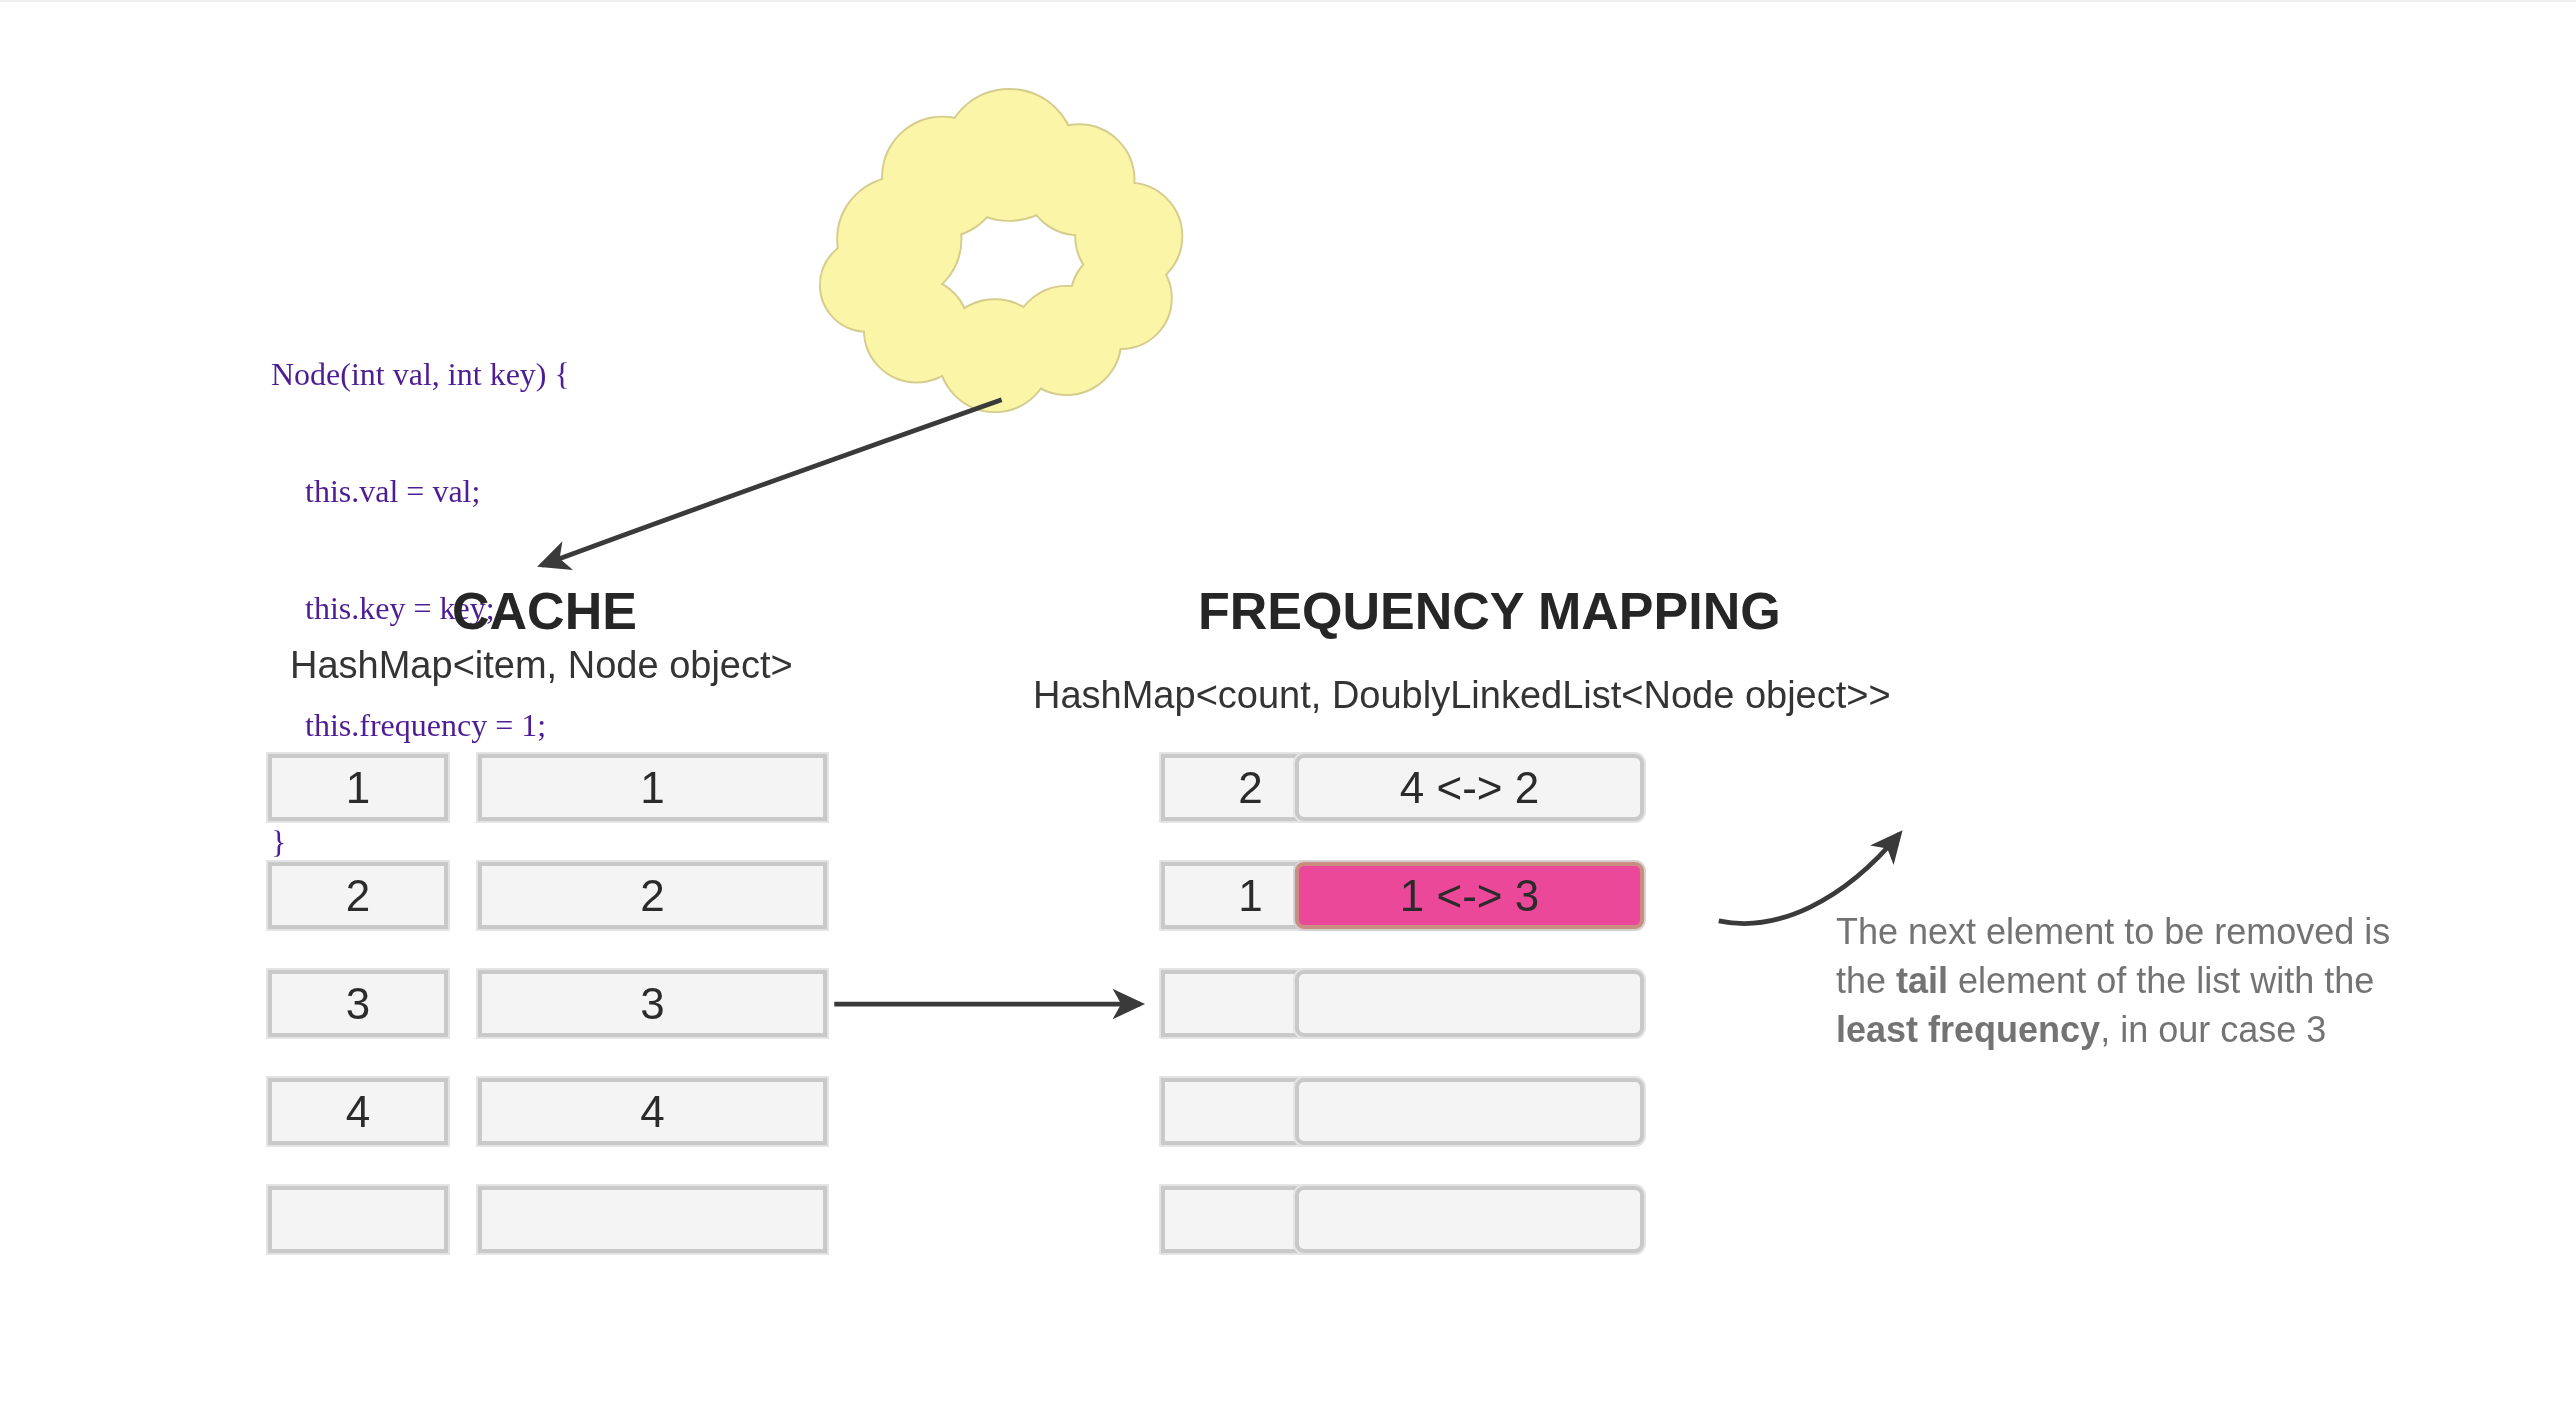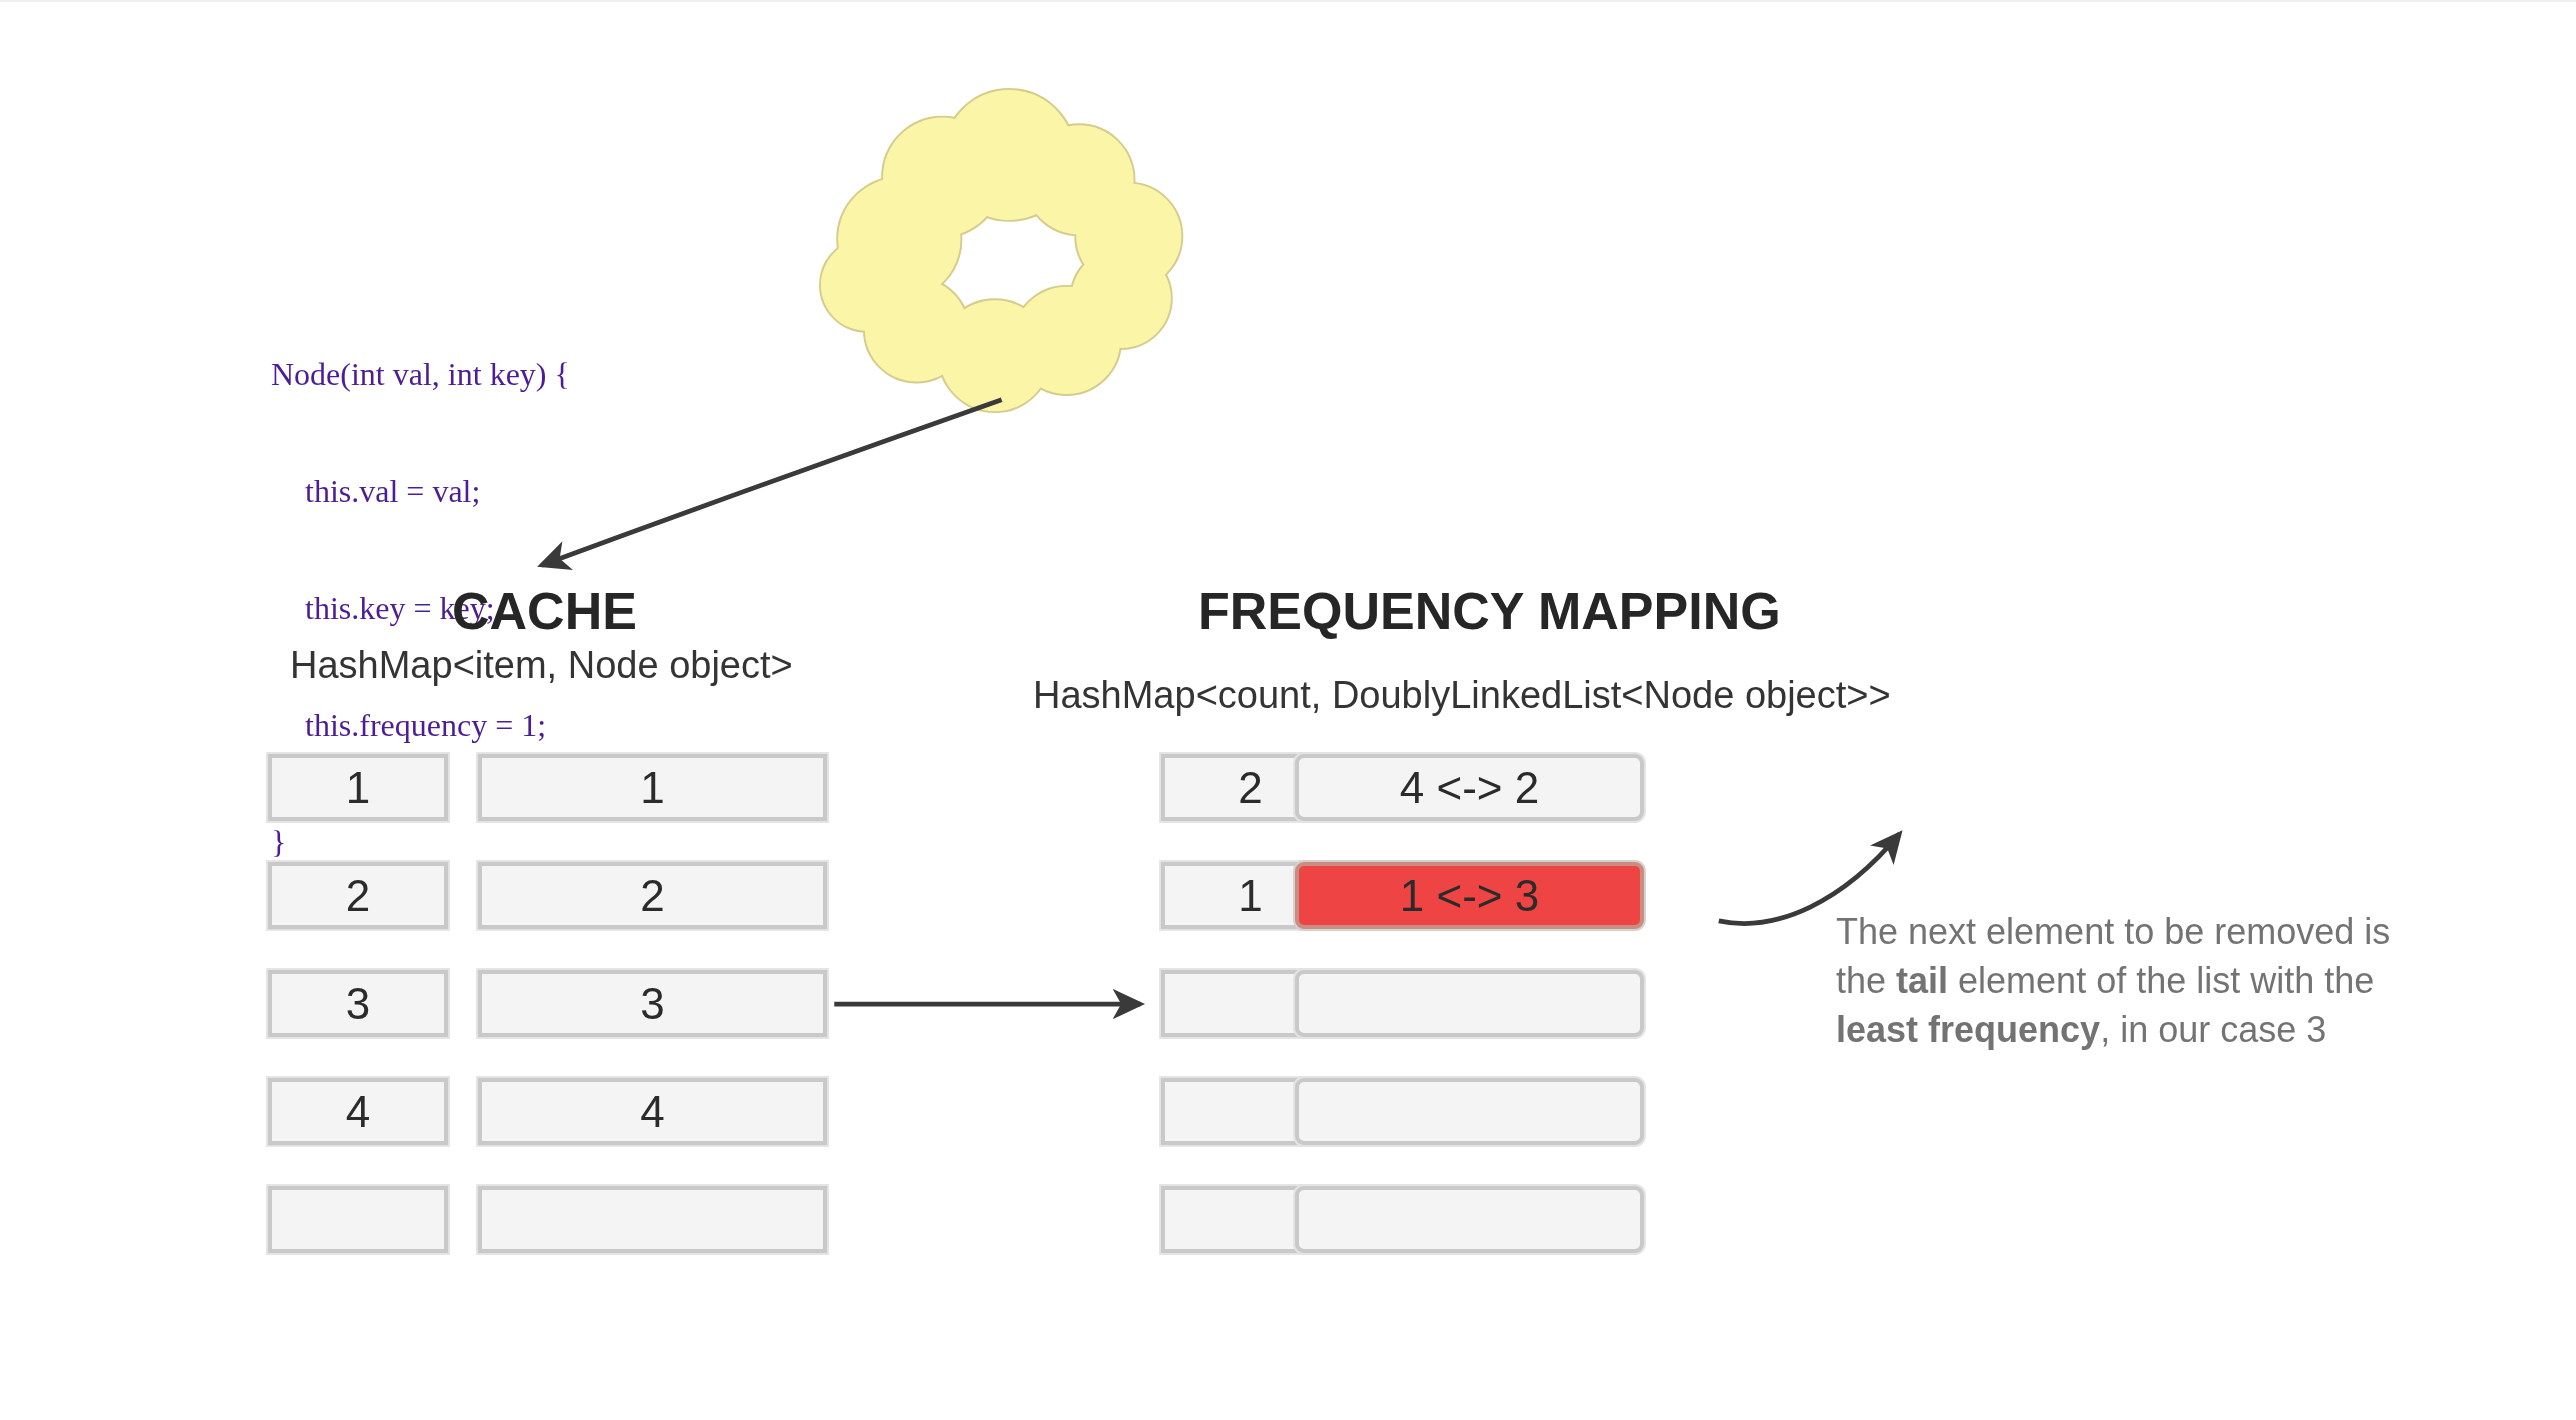--- a/index.html
+++ b/index.html
@@ -34,21 +34,21 @@
     border:4.8px solid #c9c9c9;background:#f4f4f4;
     box-shadow:0 0 0 1.9px #e3e3e3;
     display:flex;align-items:center;justify-content:center;
     font-size:44px;color:#2b2b2b;white-space:pre;
   }
   .ck{left:268px;width:172px;}
   .cv{left:478px;width:341px;}
   .fk{left:1161px;width:171px;}
   .fv{left:1295px;width:341px;border-radius:9px;}
   .r0{top:754px;}.r1{top:862px;}.r2{top:970px;}.r3{top:1078px;}.r4{top:1186px;}
-  .cell.highlight{background:#ef4444;border-color:#c98d82;box-shadow:0 0 0 1.9px #d6d0cf;text-align:center;}
+  .cell.highlight{background:#ec4899;border-color:#c98d82;box-shadow:0 0 0 1.9px #d6d0cf;text-align:center;}
 
   
   .note{
     position:absolute;left:1836px;top:907px;width:593px;
     font-size:36px;line-height:49px;color:#737373;
   }
   .note b{font-weight:bold;}
 </style>
 </head>
 <body>

